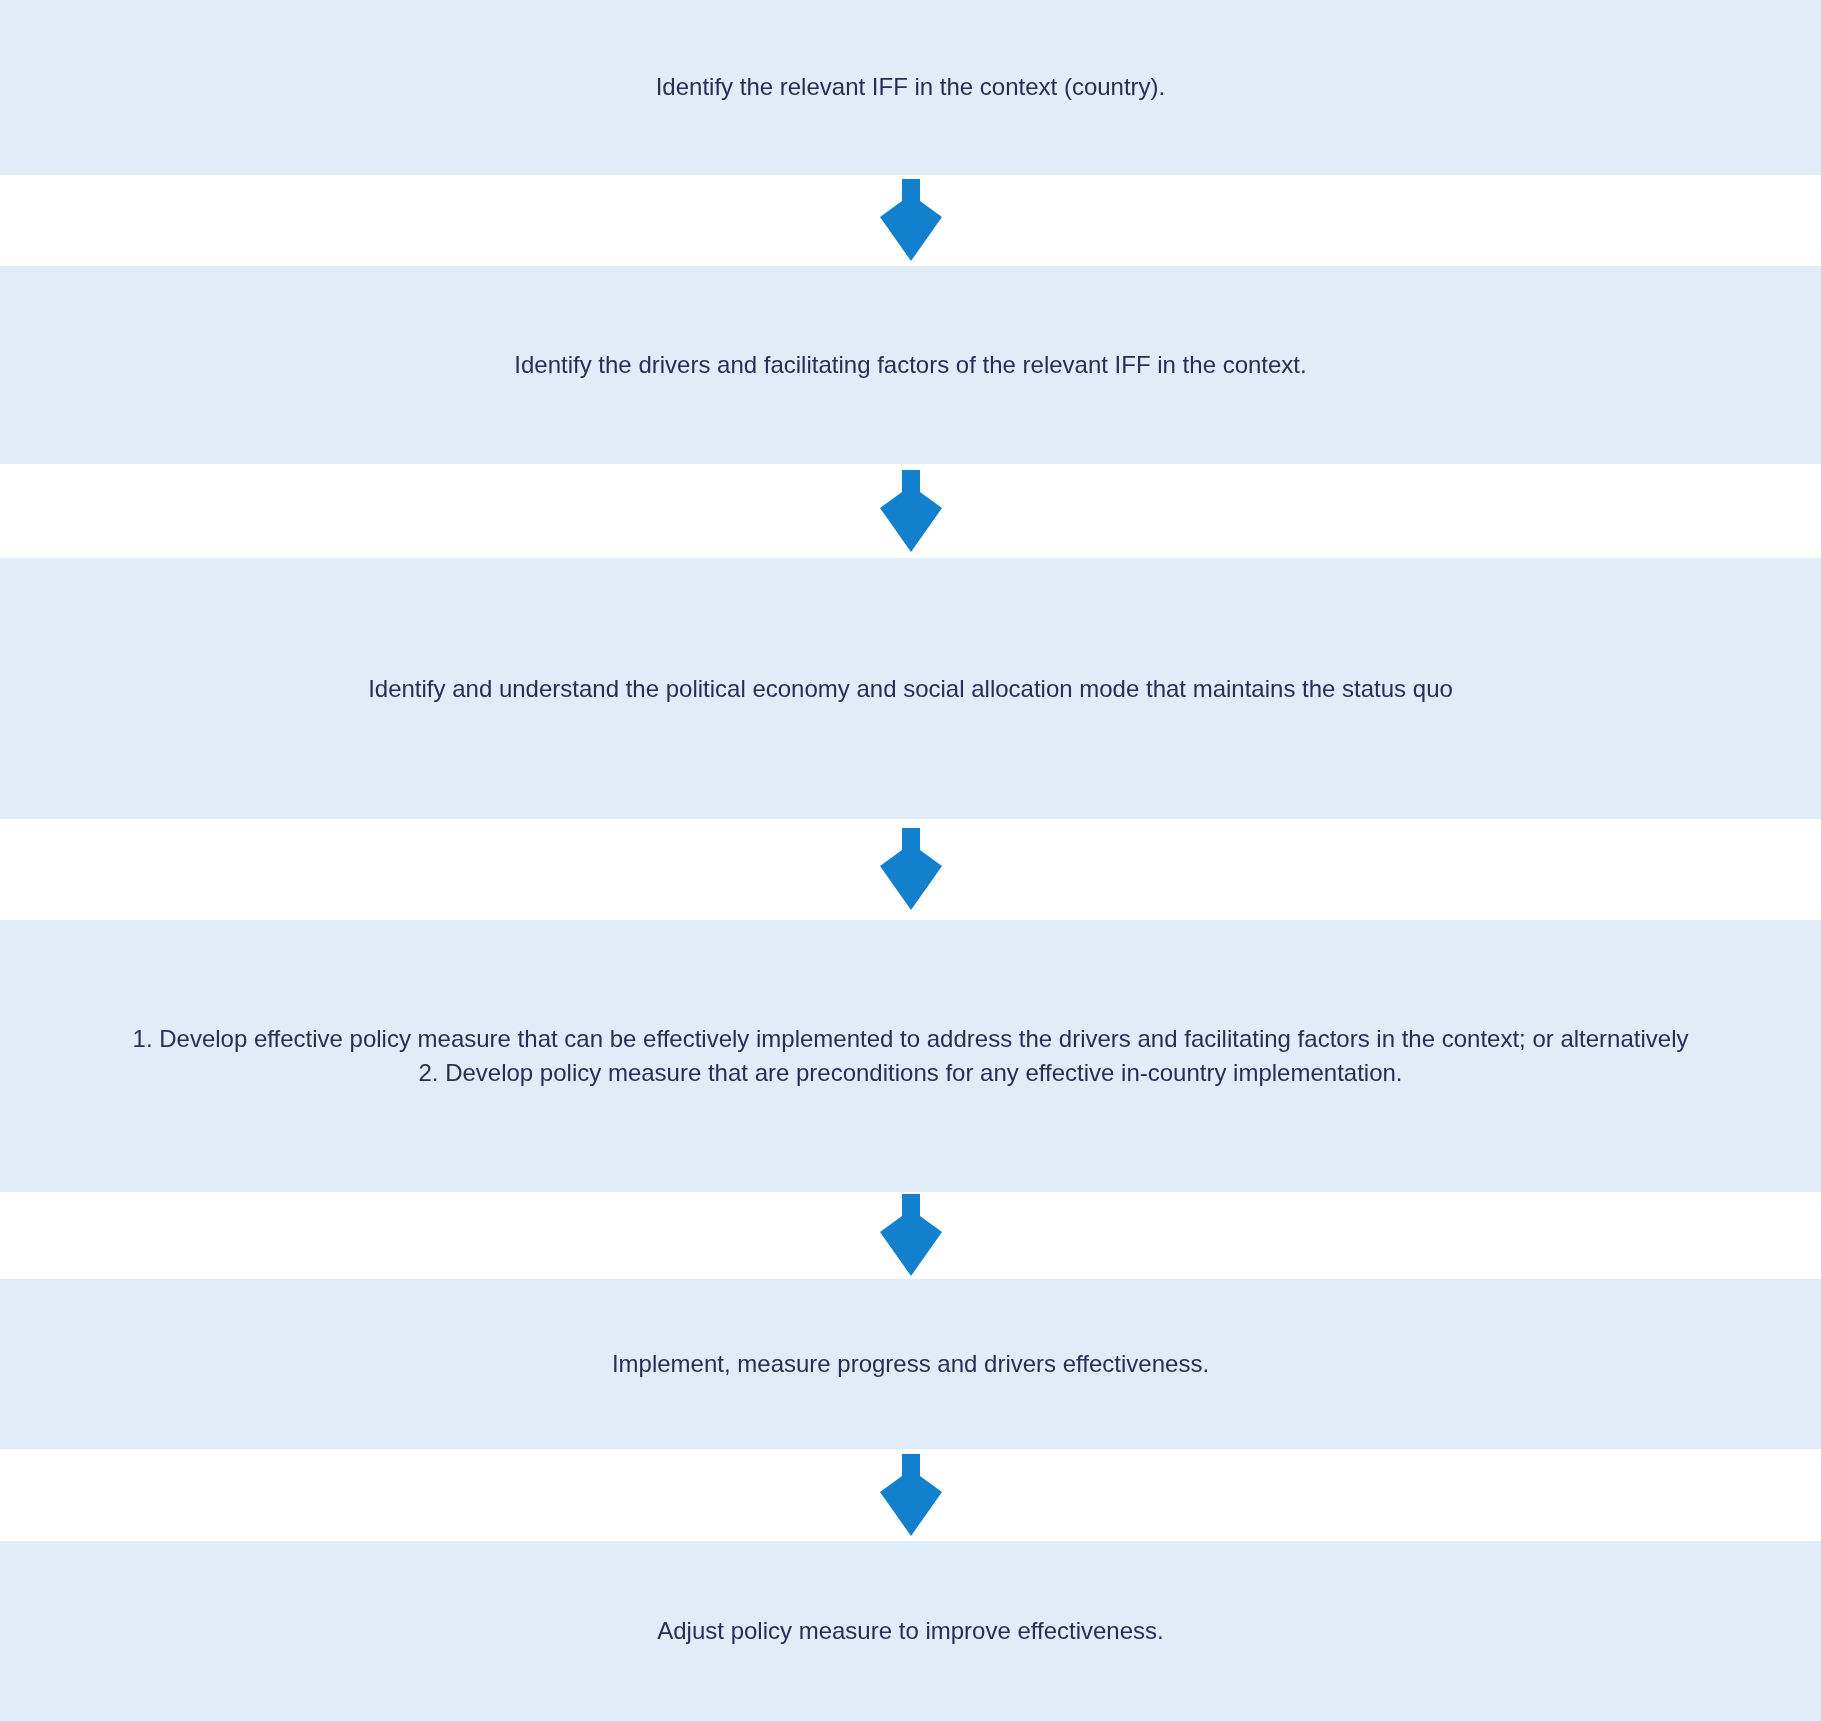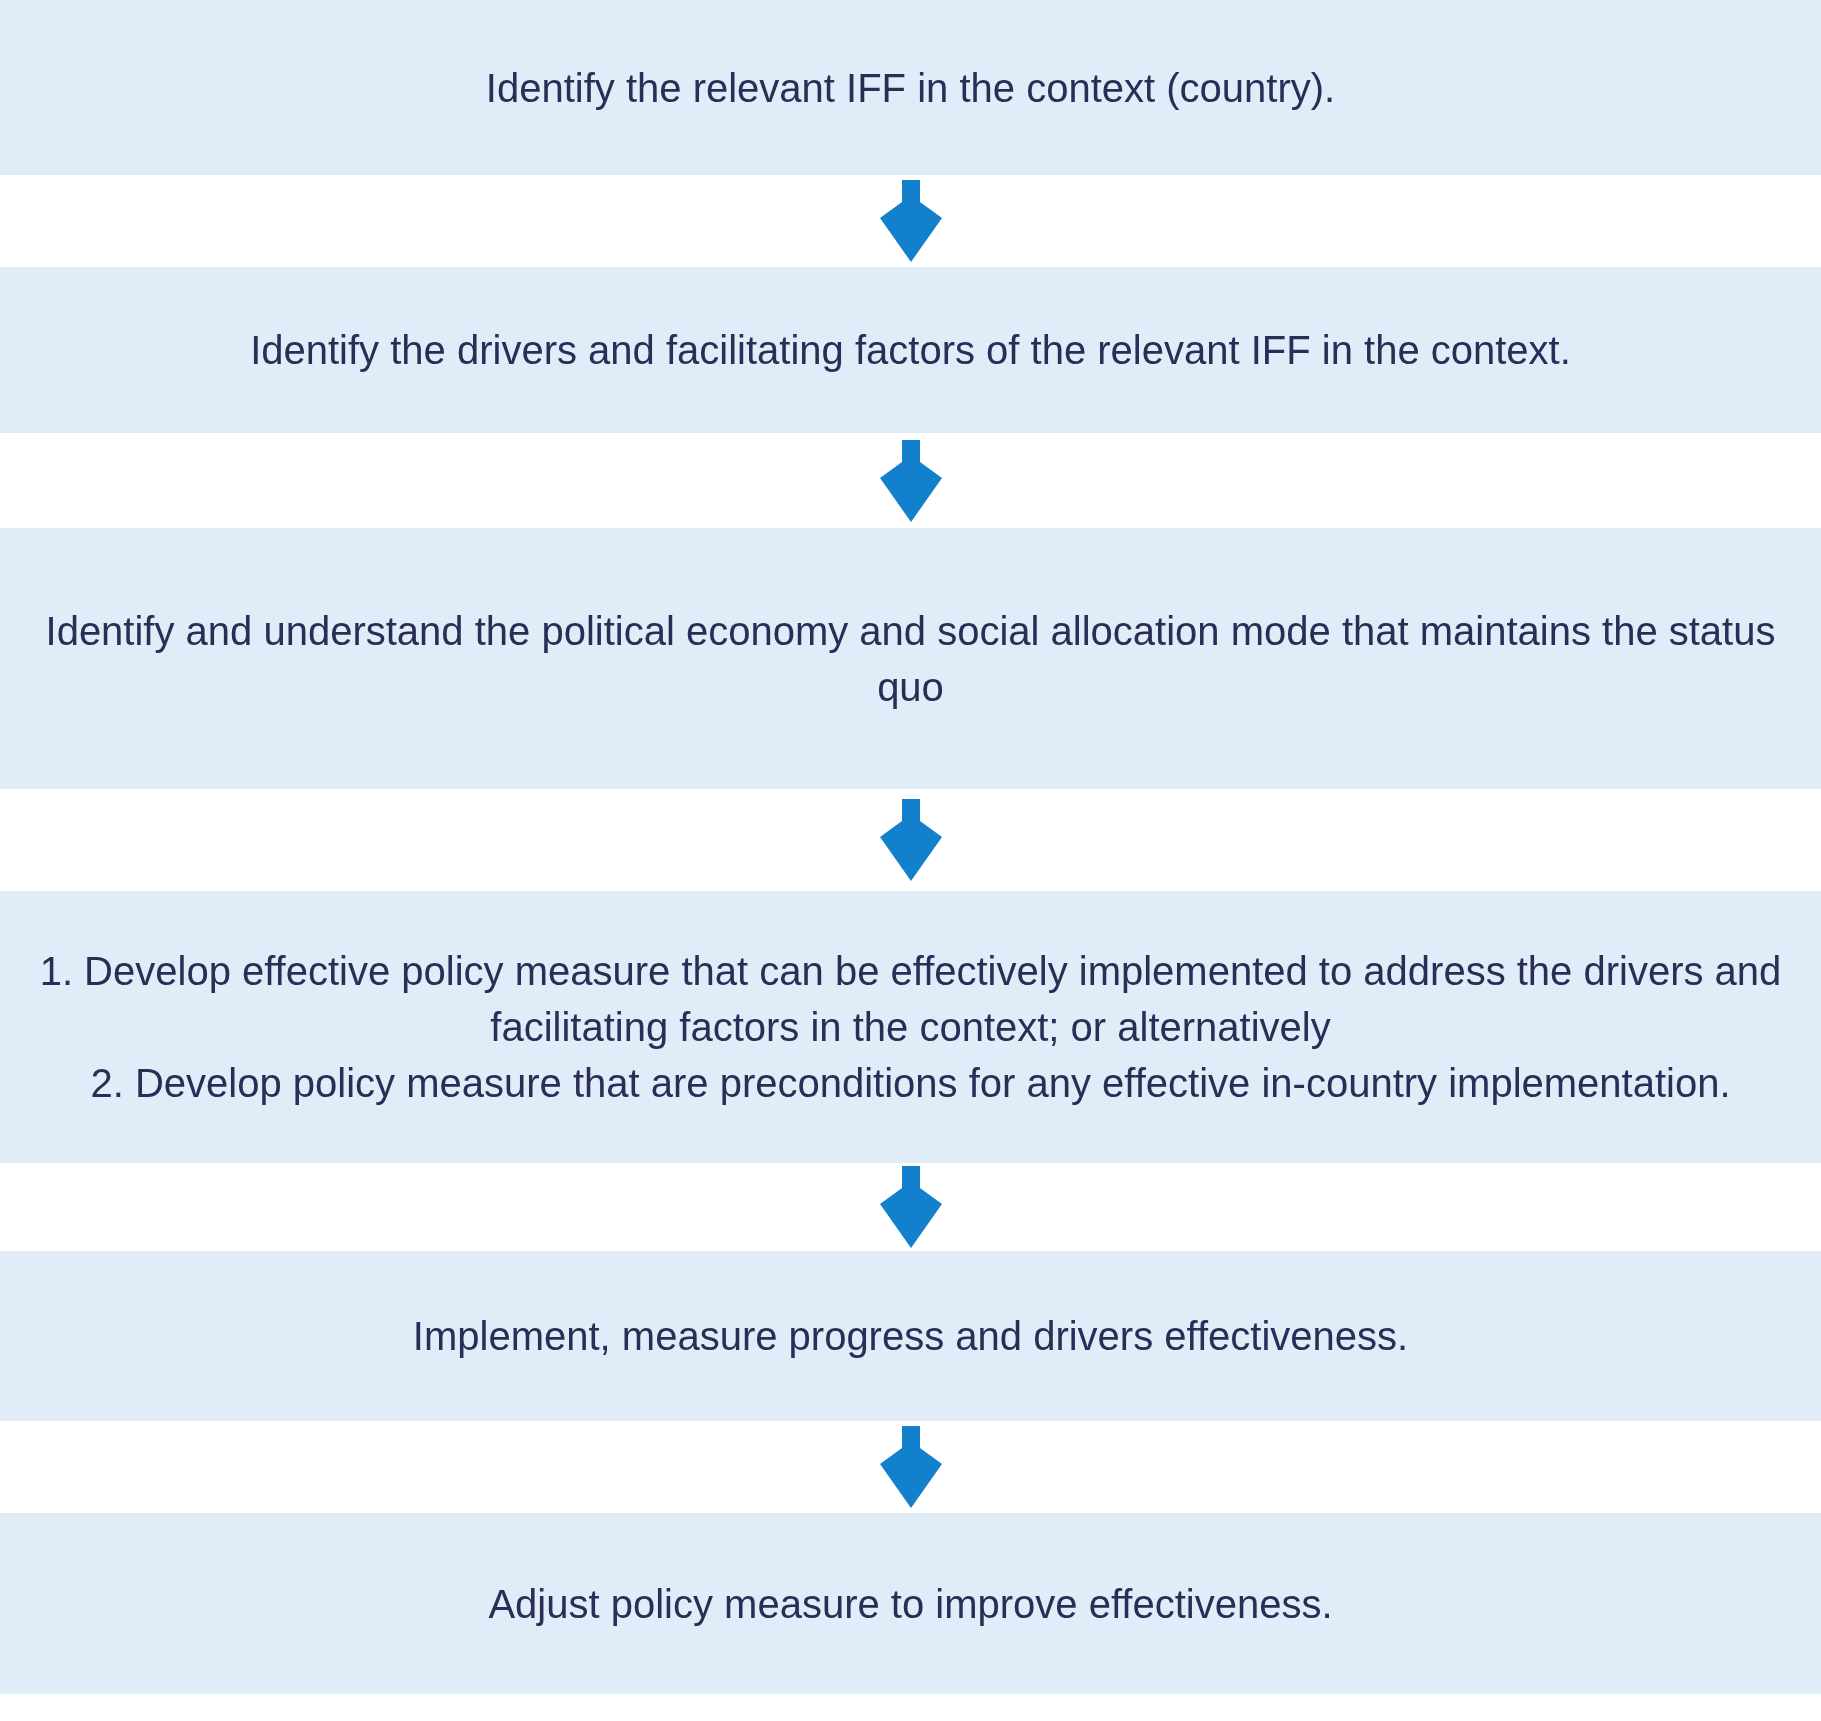--- a/index.html
+++ b/index.html
@@ -21,27 +21,27 @@
   }
   .box {
     width: 100%;
     background: var(--box-bg);
     color: var(--text-color);
     display: flex;
     flex-direction: column;
     align-items: flex-end;
     justify-content: center;
     text-align: center;
-    font-size: 40px;
+    font-size: 24px;
     line-height: 1.4;
     padding: 0 26px;
   }
   .box p { width: 100%; }
   .box-1 { height: 175px; }
-  .box-2 { height: 166px; }
+  .box-2 { height: 198px; }
   .box-3 { height: 261px; }
   .box-4 { height: 272px; }
   .box-4 p + p { }
   .box-5 { height: 170px; }
   .box-6 { height: 181px; }
   .gap {
     width: 100%;
     background: #ffffff;
     display: flex;
     align-items: center;

